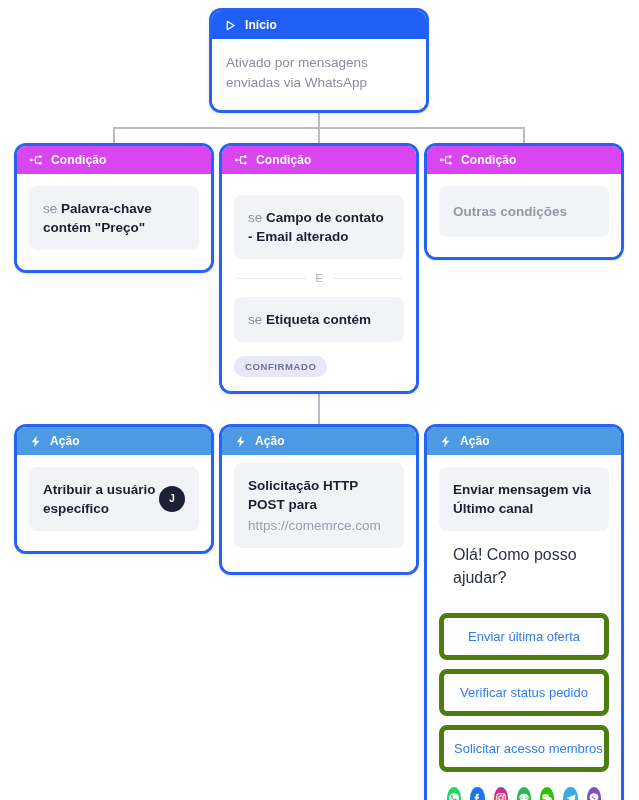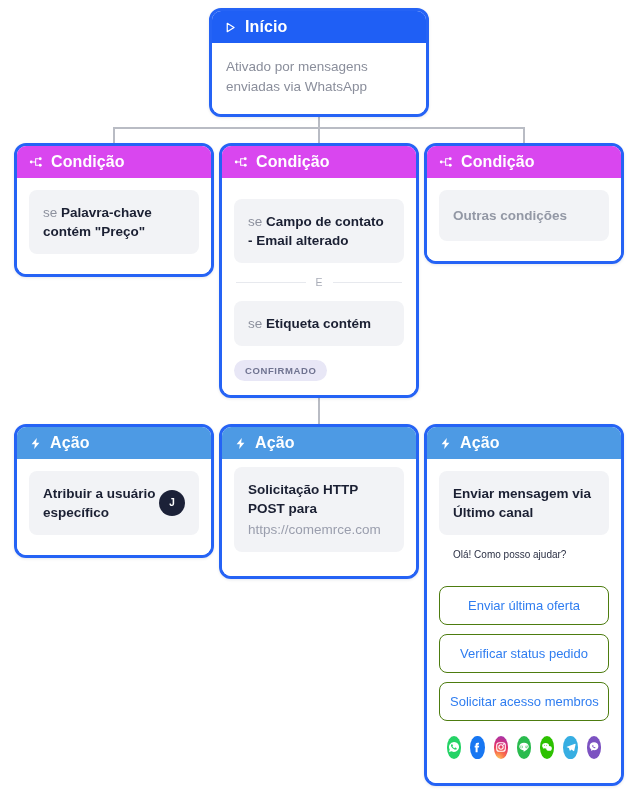--- a/index.html
+++ b/index.html
@@ -34,21 +34,21 @@
     border: 3px solid #2563f5;
     overflow: hidden;
     box-shadow: 0 1px 3px rgba(20,30,60,.10);
   }
 
   .node-header {
     display: flex;
     align-items: center;
     gap: 8px;
     padding: 7px 12px;
-    font-size: 16px;
+    font-size: 12px;
     font-weight: 600;
     color: #ffffff;
     letter-spacing: .1px;
   }
   .node-header.start  { background: #1f5ff5; }
   .node-header.cond   { background: #d946ef; }
   .node-header.action { background: #4d9ae4; align-items: center; }
 
   .node-body {
     padding: 12px;
@@ -128,28 +128,28 @@
     border-radius: 999px;
     padding: 5px 11px;
     font-size: 9.5px;
     font-weight: 700;
     letter-spacing: .6px;
   }
 
   
   .msg-text {
     padding: 13px 14px 14px;
-    font-size: 10px;
+    font-size: 16px;
     line-height: 1.42;
     color: #2b3044;
   }
 
   
   .qr {
-    border: 1px solid #4d7c0f;
+    border: 5px solid #4d7c0f;
     border-radius: 8px;
     padding: 11px 10px;
     margin-top: 9px;
     text-align: center;
     font-size: 13px;
     color: #2f7df0;
     background: #ffffff;
     white-space: nowrap;
   }
 

